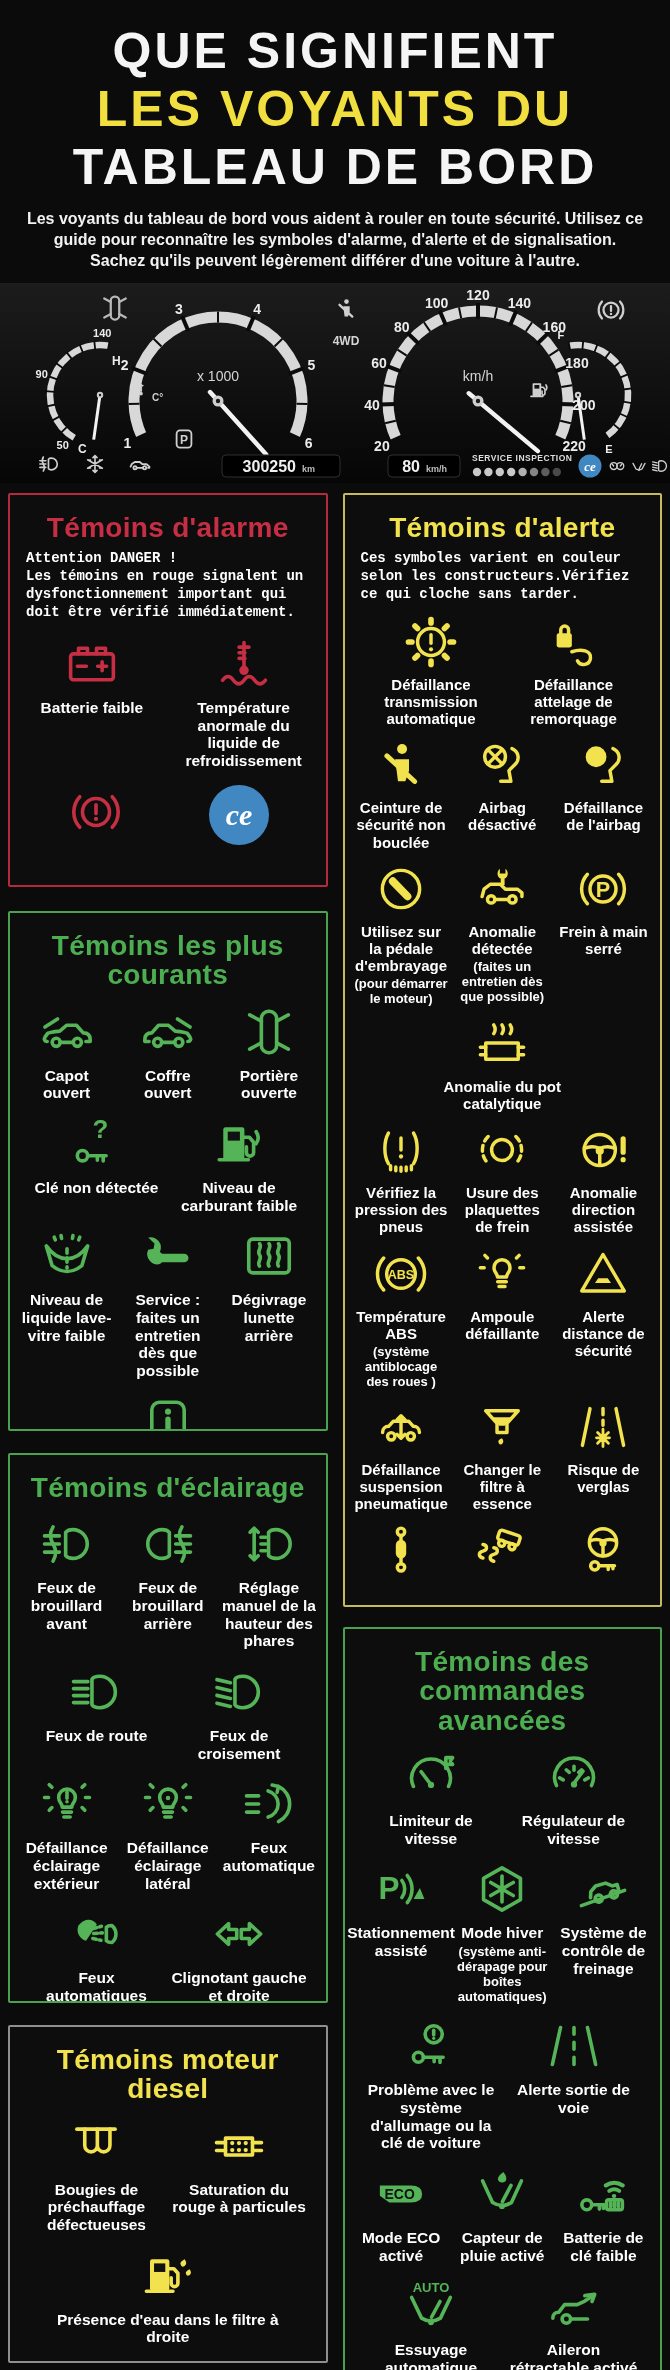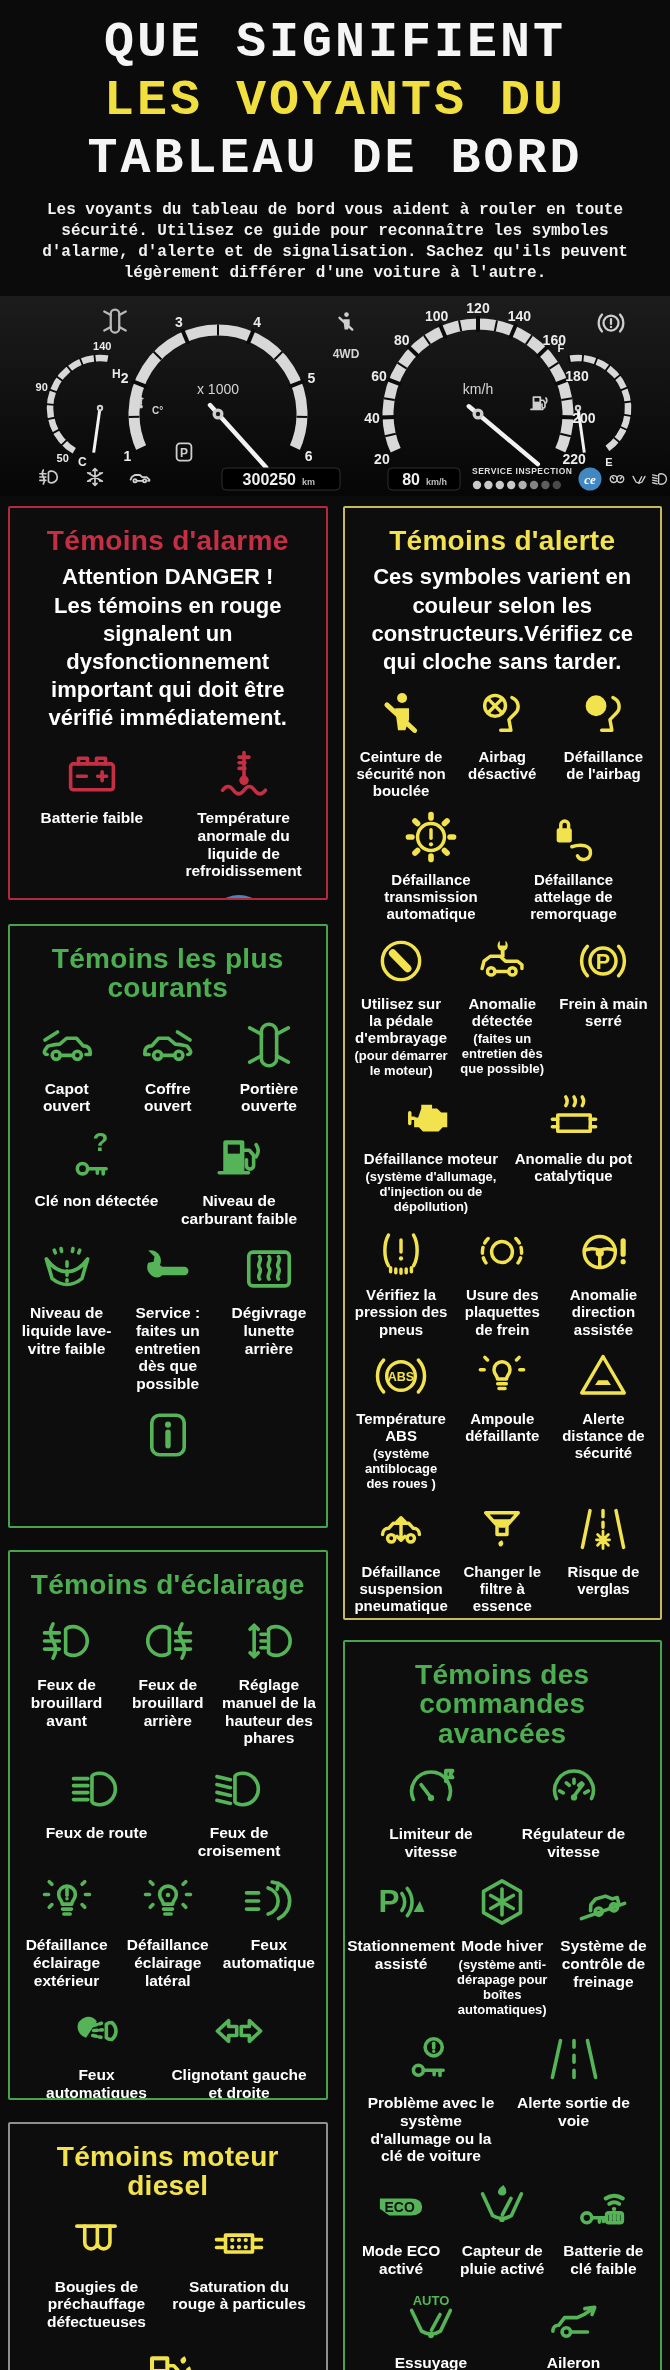--- a/index.html
+++ b/index.html
@@ -1,46 +1,46 @@
 <!DOCTYPE html>
 <html><head>
 <meta charset="utf-8">
 <style>
   html,body{margin:0;padding:0;background:#000;}
   .page{width:670px;height:2370px;background:#0b0b0b;position:relative;overflow:hidden;
         font-family:"Liberation Sans",sans-serif;}
   
-  header{padding-top:14px;text-align:center;font-family:Liberation Mono, monospace;}
+  header{padding-top:22px;text-align:center;}
   h1{margin:0;font-size:50px;line-height:58px;font-weight:bold;letter-spacing:3px;color:#f5f5f5;}
   h1 .l2{color:#f0df3f;}
   h1 span{display:block;}
   .intro-text{color:#f2f2f2;font-size:16px;line-height:21px;font-weight:bold;margin:12px 24px 0;}
   
   .dash{margin-top:12px;}
   .dash svg{display:block;}
   
   .cols{display:flex;gap:15px;padding:0 8px;margin-top:10px;align-items:flex-start;}
   .col{flex:1;min-width:0;}
   .section{border:2px solid #555;border-radius:2px;padding:8px 6px;box-sizing:border-box;
            overflow:hidden;background:#0d0d0d;}
   .sec-title{text-align:center;font-size:28px;font-weight:bold;margin:10px 4px 2px;letter-spacing:.3px;line-height:1.05;}
-  .sec-intro{color:#fff;font-size:22px;line-height:1.28;font-weight:bold;text-align:center;
-             margin:8px 10px 2px;white-space:pre-line;}
+  .sec-intro{color:#fff;font-size:14px;line-height:1.28;font-weight:bold;
+             margin:8px 10px 2px;white-space:pre-line;font-family:Liberation Mono, monospace;}
   .row{display:flex;justify-content:center;align-items:flex-start;margin:15px 0;}
   .row .item{flex:1;display:flex;flex-direction:column;align-items:center;text-align:center;padding:0 3px;min-width:0;}
   .row.n2 .item{max-width:45%;}
   .row.n1 .item{max-width:80%;}
   .ic{display:block;}
   .ic svg{display:block;}
   .lbl{color:#fff;font-size:15.5px;font-weight:bold;line-height:1.14;margin-top:8px;}
   .sub{color:#fff;font-size:13px;font-weight:bold;line-height:1.16;margin-top:2px;}
   .ce-badge{border-radius:50%;background:#4187c2;color:#fff;display:flex;align-items:center;justify-content:center;
             font-family:"Liberation Serif",serif;font-style:italic;font-weight:bold;}
   #sec-alarme{height:394px;margin-bottom:24px;}
-  #sec-courants{height:604px;margin-bottom:22px;}
+  #sec-courants{height:520px;margin-bottom:22px;}
   #sec-eclairage{height:550px;margin-bottom:22px;}
   #sec-diesel{height:338px;margin-bottom:0;}
   #sec-alerte{height:1114px;margin-bottom:20px;}
   #sec-avancees{height:748px;margin-bottom:0;}
   #sec-alerte .row{margin:12px 0;}
   #sec-alerte .lbl{font-size:15px;}
 </style>
 </head>
 <body>
 
@@ -569,51 +569,20 @@
               </span>
               <div class="lbl">Présence d'eau dans le filtre à droite</div>
             </div>
           </div>
         </section>
       </div>
     <div class="col" id="col-right">
         <section class="section" id="sec-alerte" style="border-color: rgb(199, 185, 94);">
           <h2 class="sec-title" style="color: rgb(242, 226, 77);">Témoins d'alerte</h2>
           <p class="sec-intro">Ces symboles varient en couleur selon les constructeurs.Vérifiez ce qui cloche sans tarder.</p>
-          <div class="row n3">
-            <div class="item">
-              <span class="ic" style="color: rgb(242, 226, 77);">
-                <svg viewBox="0 0 24 24" width="52" height="52" fill="none" stroke="currentColor" stroke-width="1.6" stroke-linecap="round" stroke-linejoin="round">
-                  <circle cx="12.5" cy="4.6" r="2.3" fill="currentColor" stroke="none"></circle>
-                  <path d="M9.3 9.3h6.4v5.4l-1.7 4.8h-3.4z" fill="currentColor" stroke="none"></path>
-                  <path d="M5.5 7.8 18.3 19.6" stroke-width="2.3"></path>
-                </svg>
-              </span>
-              <div class="lbl">Ceinture de sécurité non bouclée</div>
-            </div>
-            <div class="item">
-              <span class="ic" style="color: rgb(242, 226, 77);">
-                <svg viewBox="0 0 24 24" width="52" height="52" fill="none" stroke="currentColor" stroke-width="1.6" stroke-linecap="round" stroke-linejoin="round">
-                  <circle cx="8.8" cy="8.2" r="4.8"></circle>
-                  <path d="M5.5 4.9l6.6 6.6M12.1 4.9 5.5 11.5"></path>
-                  <path d="M16.6 4.4c3 1.2 3.8 5 1.5 7.3l-2.9 2.9.9 4.9h-4.7"></path>
-                </svg>
-              </span>
-              <div class="lbl">Airbag désactivé</div>
-            </div>
-            <div class="item">
-              <span class="ic" style="color: rgb(242, 226, 77);">
-                <svg viewBox="0 0 24 24" width="52" height="52" fill="none" stroke="currentColor" stroke-width="1.6" stroke-linecap="round" stroke-linejoin="round">
-                  <circle cx="8.8" cy="8.2" r="4.8" fill="currentColor" stroke="none"></circle>
-                  <path d="M16.6 4.4c3 1.2 3.8 5 1.5 7.3l-2.9 2.9.9 4.9h-4.7"></path>
-                </svg>
-              </span>
-              <div class="lbl">Défaillance de l'airbag</div>
-            </div>
-          </div>
           <div class="row n2">
             <div class="item">
               <span class="ic" style="color: rgb(242, 226, 77);">
                 <svg viewBox="0 0 24 24" width="52" height="52" fill="none" stroke="currentColor" stroke-width="1.6" stroke-linecap="round" stroke-linejoin="round">
                   <circle cx="12" cy="12" r="6.2"></circle>
                   <path d="M12 3.2V1.6M12 22.4v-1.6M3.2 12H1.6M22.4 12h-1.6M5.8 5.8 4.6 4.6M19.4 19.4l-1.2-1.2M5.8 18.2l-1.2 1.2M19.4 4.6l-1.2 1.2" stroke-width="2.6"></path>
                   <path d="M12 8.6v4"></path>
                   <circle cx="12" cy="15.4" r=".95" fill="currentColor" stroke="none"></circle>
                 </svg>
               </span>
@@ -621,20 +590,51 @@
             </div>
             <div class="item">
               <span class="ic" style="color: rgb(242, 226, 77);">
                 <svg viewBox="0 0 24 24" width="52" height="52" fill="none" stroke="currentColor" stroke-width="1.6" stroke-linecap="round" stroke-linejoin="round">
                   <rect x="4" y="8" width="7" height="6.5" rx="1" fill="currentColor" stroke="none"></rect>
                   <path d="M5.9 8V6.4a1.8 1.8 0 0 1 3.6 0V8"></path>
                   <path d="M11 16.5c4.5-1.5 9-.5 8.6 3a3.2 3.2 0 0 1-6 1.2"></path>
                 </svg>
               </span>
               <div class="lbl">Défaillance attelage de remorquage</div>
+            </div>
+          </div>
+          <div class="row n3">
+            <div class="item">
+              <span class="ic" style="color: rgb(242, 226, 77);">
+                <svg viewBox="0 0 24 24" width="52" height="52" fill="none" stroke="currentColor" stroke-width="1.6" stroke-linecap="round" stroke-linejoin="round">
+                  <circle cx="12.5" cy="4.6" r="2.3" fill="currentColor" stroke="none"></circle>
+                  <path d="M9.3 9.3h6.4v5.4l-1.7 4.8h-3.4z" fill="currentColor" stroke="none"></path>
+                  <path d="M5.5 7.8 18.3 19.6" stroke-width="2.3"></path>
+                </svg>
+              </span>
+              <div class="lbl">Ceinture de sécurité non bouclée</div>
+            </div>
+            <div class="item">
+              <span class="ic" style="color: rgb(242, 226, 77);">
+                <svg viewBox="0 0 24 24" width="52" height="52" fill="none" stroke="currentColor" stroke-width="1.6" stroke-linecap="round" stroke-linejoin="round">
+                  <circle cx="8.8" cy="8.2" r="4.8"></circle>
+                  <path d="M5.5 4.9l6.6 6.6M12.1 4.9 5.5 11.5"></path>
+                  <path d="M16.6 4.4c3 1.2 3.8 5 1.5 7.3l-2.9 2.9.9 4.9h-4.7"></path>
+                </svg>
+              </span>
+              <div class="lbl">Airbag désactivé</div>
+            </div>
+            <div class="item">
+              <span class="ic" style="color: rgb(242, 226, 77);">
+                <svg viewBox="0 0 24 24" width="52" height="52" fill="none" stroke="currentColor" stroke-width="1.6" stroke-linecap="round" stroke-linejoin="round">
+                  <circle cx="8.8" cy="8.2" r="4.8" fill="currentColor" stroke="none"></circle>
+                  <path d="M16.6 4.4c3 1.2 3.8 5 1.5 7.3l-2.9 2.9.9 4.9h-4.7"></path>
+                </svg>
+              </span>
+              <div class="lbl">Défaillance de l'airbag</div>
             </div>
           </div>
           <div class="row n3">
             <div class="item">
               <span class="ic" style="color: rgb(242, 226, 77);">
                 <svg viewBox="0 0 24 24" width="52" height="52" fill="none" stroke="currentColor" stroke-width="1.6" stroke-linecap="round" stroke-linejoin="round">
                   <circle cx="12" cy="12" r="8.6"></circle>
                   <path d="M8.2 8.4 15 15.4" stroke-width="3.6"></path>
                 </svg>
               </span>
@@ -659,30 +659,20 @@
                 <svg viewBox="0 0 24 24" width="52" height="52" fill="none" stroke="currentColor" stroke-width="1.6" stroke-linecap="round" stroke-linejoin="round">
                   <circle cx="12" cy="12" r="6"></circle>
                   <text x="12" y="15.8" font-size="10" font-weight="bold" fill="currentColor" stroke="none" text-anchor="middle">P</text>
                   <path d="M4.8 5.2a10 10 0 0 0 0 13.6M19.2 5.2a10 10 0 0 1 0 13.6"></path>
                 </svg>
               </span>
               <div class="lbl">Frein à main serré</div>
             </div>
           </div>
           <div class="row n2">
-            <div class="item">
-              <span class="ic" style="color: rgb(242, 226, 77);">
-                <svg viewBox="0 0 24 24" width="52" height="52" fill="none" stroke="currentColor" stroke-width="1.6" stroke-linecap="round" stroke-linejoin="round">
-                  <path d="M7.5 8.5V6.8h5v1.7h2.3l1.9 1.9h2.8v6.8h-2.1l-1.9 1.9H8.3l-1.9-1.9H4.2v-4.5h1.9z" fill="currentColor" stroke="none"></path>
-                  <path d="M2.2 10.5v5M2.2 13h2"></path>
-                </svg>
-              </span>
-              <div class="lbl">Défaillance moteur</div>
-              <div class="sub">(système d'allumage, d'injection ou de dépollution)</div>
-            </div>
             <div class="item">
               <span class="ic" style="color: rgb(242, 226, 77);">
                 <svg viewBox="0 0 24 24" width="52" height="52" fill="none" stroke="currentColor" stroke-width="1.6" stroke-linecap="round" stroke-linejoin="round">
                   <rect x="4.5" y="11.5" width="15" height="7.5"></rect>
                   <path d="M2 13.5h2.5M19.5 13.5H22M2 17h2.5M19.5 17H22"></path>
                   <path d="M8.2 3.2q1.3 2 0 4M12 3.2q1.3 2 0 4M15.8 3.2q1.3 2 0 4"></path>
                 </svg>
               </span>
               <div class="lbl">Anomalie du pot catalytique</div>
             </div>

